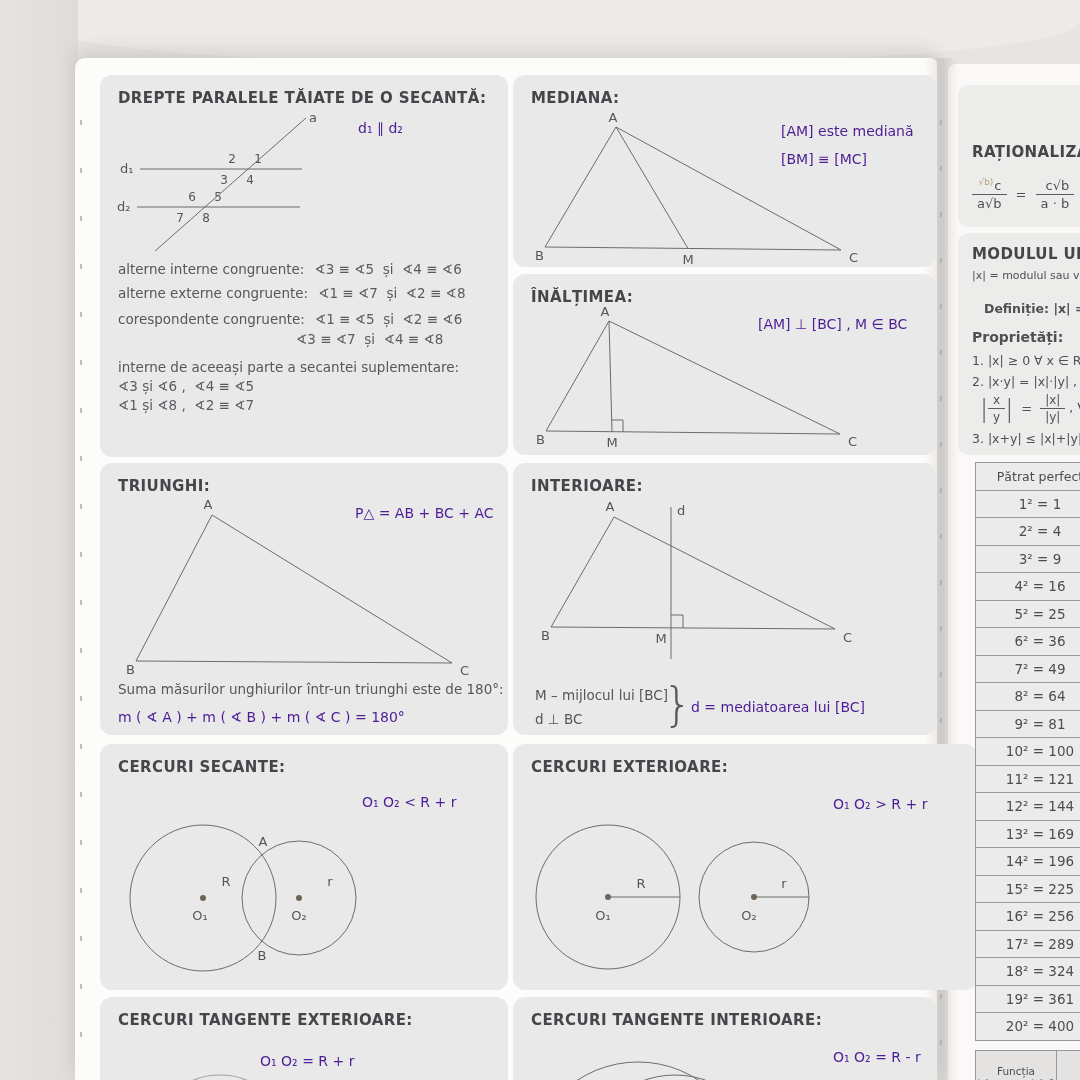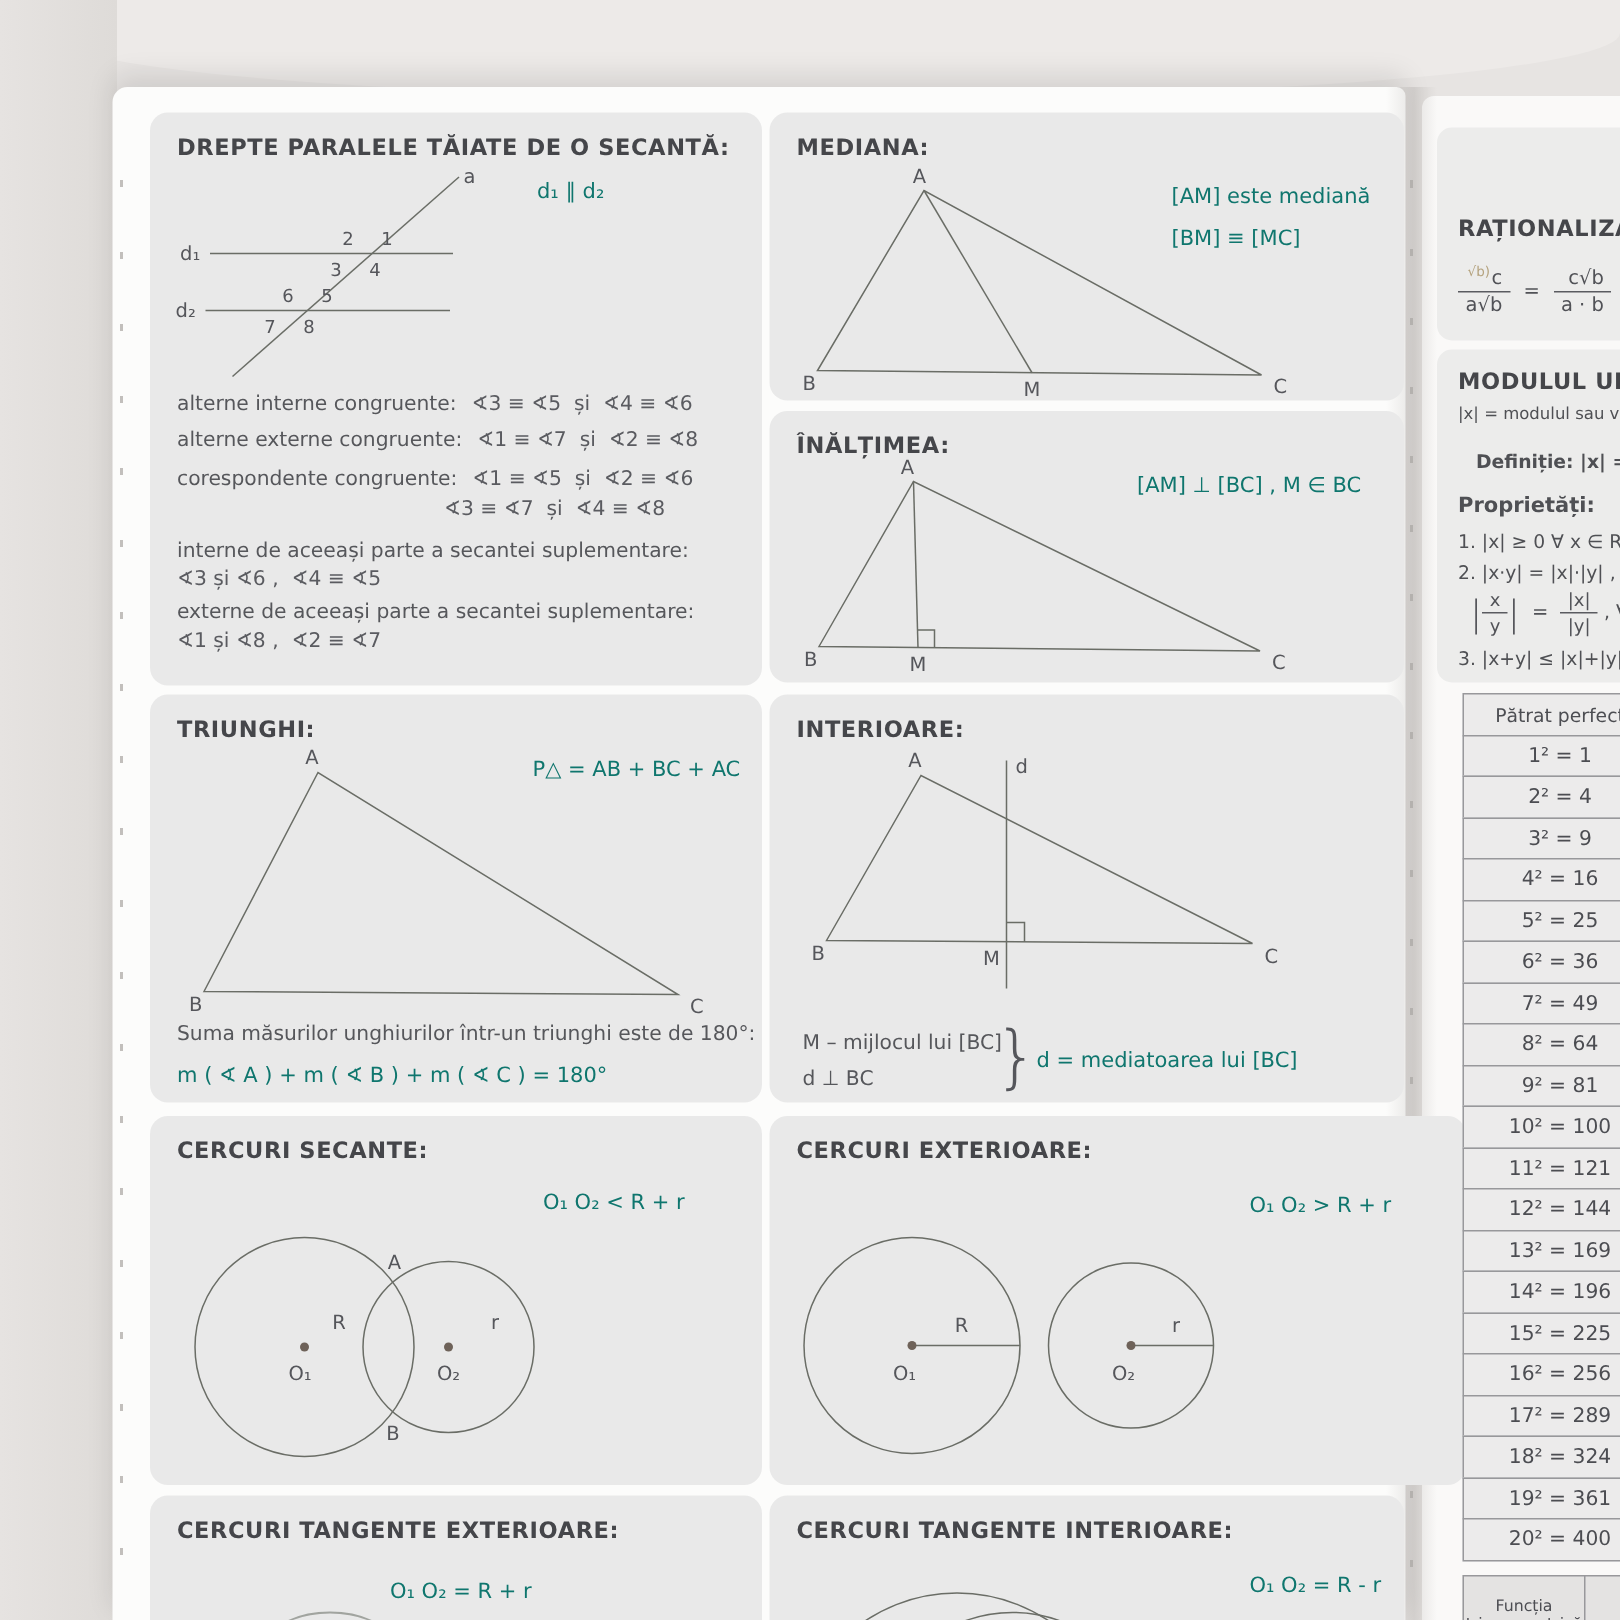--- a/index.html
+++ b/index.html
@@ -24,21 +24,21 @@
   
   .badge{position:absolute;left:8px;top:8px;width:450px;height:62px;background:#38df89;
        border-radius:18px;display:flex;align-items:center;justify-content:center;
        font-size:32px;font-weight:bold;color:#0e0e0e;letter-spacing:.5px;z-index:5;
        box-shadow:0 2px 5px rgba(0,0,0,.12);}
   
   .fbox{position:absolute;background:#e9e9e9;border-radius:12px;}
   .fbox.rp{background:#ececeb;border-radius:10px;}
   .ftitle{position:absolute;left:18px;top:14px;font-weight:bold;font-size:15px;
        color:#45464a;letter-spacing:.4px;white-space:nowrap;}
-  .ffr{position:absolute;font-size:14px;color:#0f766e;white-space:nowrap;}
+  .ffr{position:absolute;font-size:14px;color:#4c1d95;white-space:nowrap;}
   .ftext{font-size:13.5px;color:#56575b;}
   svg text{font-family:"DejaVu Sans",sans-serif;}
   .slbl{font-size:13px;fill:#55565b;}
   .snum{font-size:12px;fill:#55565b;}
   .dstroke{stroke:#6a6d66;stroke-width:1;fill:none;}
   
   .prows{position:absolute;left:18px;top:186px;right:8px;}
   .prow{display:flex;gap:10px;white-space:nowrap;}
   .prow .lab{color:#56575b;}
   .prow .afrm{color:#5a5b60;}
@@ -115,23 +115,20 @@
           <span class="afrm">∢1 ≡ ∢5&nbsp;&nbsp;și&nbsp;&nbsp;∢2 ≡ ∢6</span>
         </div>
       <div class="prow indent" style="margin-top:4px;">
           <span class="afrm">∢3 ≡ ∢7&nbsp;&nbsp;și&nbsp;&nbsp;∢4 ≡ ∢8</span>
         </div>
       <div class="prow" style="margin-top:12px;">
           <span class="lab">interne de aceeași parte a secantei suplementare:</span>
         </div>
       <div class="prow" style="margin-top:3px;">
           <span class="afrm">∢3 și ∢6 ,&nbsp;&nbsp;∢4 ≡ ∢5</span>
-        </div>
-      <div class="prow" style="margin-top:6px;">
-          <span class="lab">externe de aceeași parte a secantei suplementare:</span>
         </div>
       <div class="prow" style="margin-top:3px;">
           <span class="afrm">∢1 și ∢8 ,&nbsp;&nbsp;∢2 ≡ ∢7</span>
         </div>
     </div>
   </div>
 
   <div class="fbox" style="left:513px;top:75px;width:423px;height:192px;">
     <div class="ftitle">MEDIANA:</div>
     <svg width="423" height="156" style="position:absolute;left:0;top:34px;">

